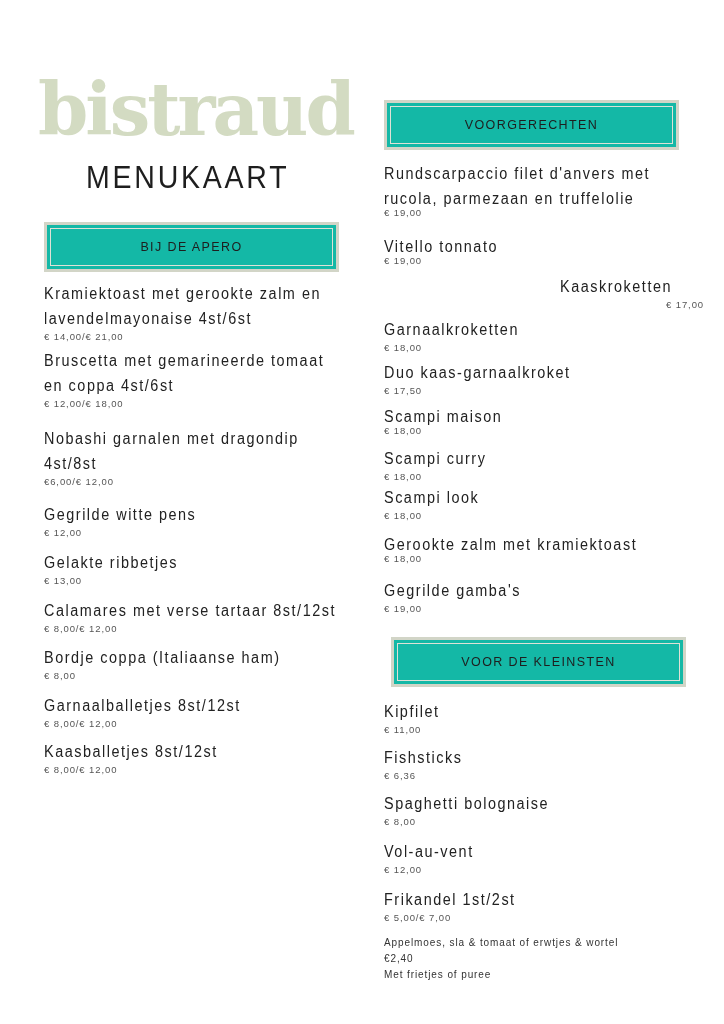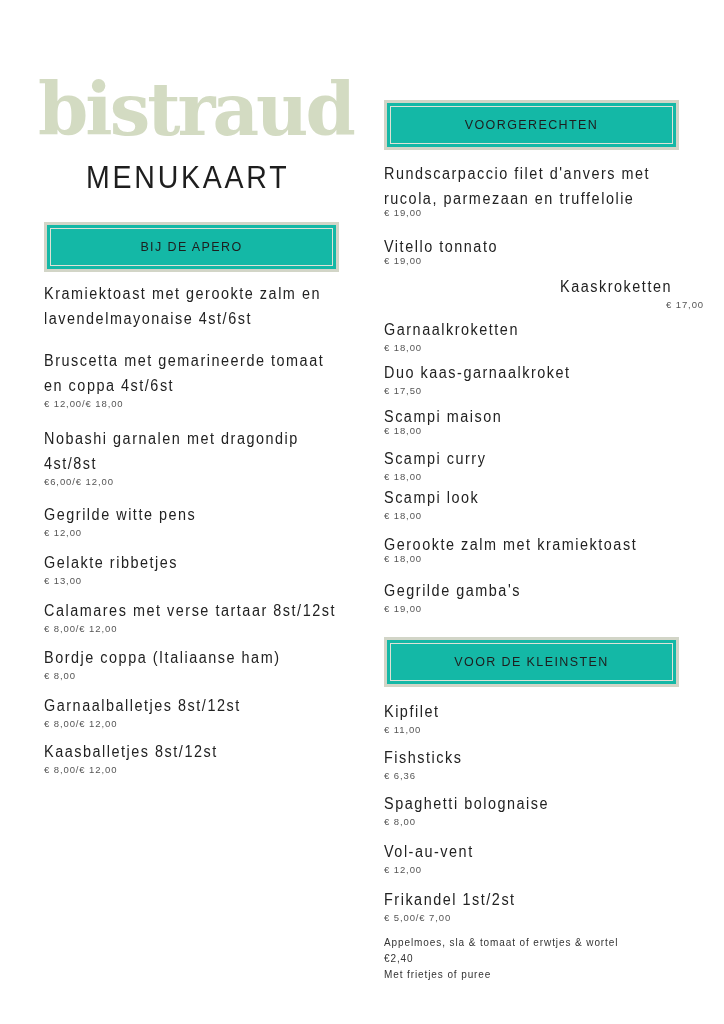--- a/index.html
+++ b/index.html
@@ -125,20 +125,21 @@
     <div class="section-box" style="top:0;">
       <div class="inner"></div>
       <div class="label">BIJ DE APERO</div>
     </div>
 
     <div class="item" style="top:59px;">
       <div class="item-name">
         <span class="line">Kramiektoast met gerookte zalm en</span>
         <span class="line">lavendelmayonaise 4st/6st</span>
       </div>
+      <div class="item-price">€ 14,00/€ 21,00</div>
     </div>
 
     <div class="item" style="top:126px;">
       <div class="item-name">
         <span class="line">Bruscetta met gemarineerde tomaat</span>
         <span class="line">en coppa 4st/6st</span>
       </div>
       <div class="item-price">€ 12,00/€ 18,00</div>
     </div>
 
@@ -263,21 +264,21 @@
       <div class="item-price" style="margin-top:-4px;">€ 18,00</div>
     </div>
 
     <div class="item" style="top:478px;">
       <div class="item-name">
         <span class="line">Gegrilde gamba's</span>
       </div>
       <div class="item-price">€ 19,00</div>
     </div>
 
-    <div class="section-box" style="position:absolute; left:0; top:537px;">
+    <div class="section-box" style="position:absolute; left:7px; top:537px;">
       <div class="inner"></div>
       <div class="label">VOOR DE KLEINSTEN</div>
     </div>
 
     <div class="item" style="top:599px;">
       <div class="item-name">
         <span class="line">Kipfilet</span>
       </div>
       <div class="item-price">€ 11,00</div>
     </div>

